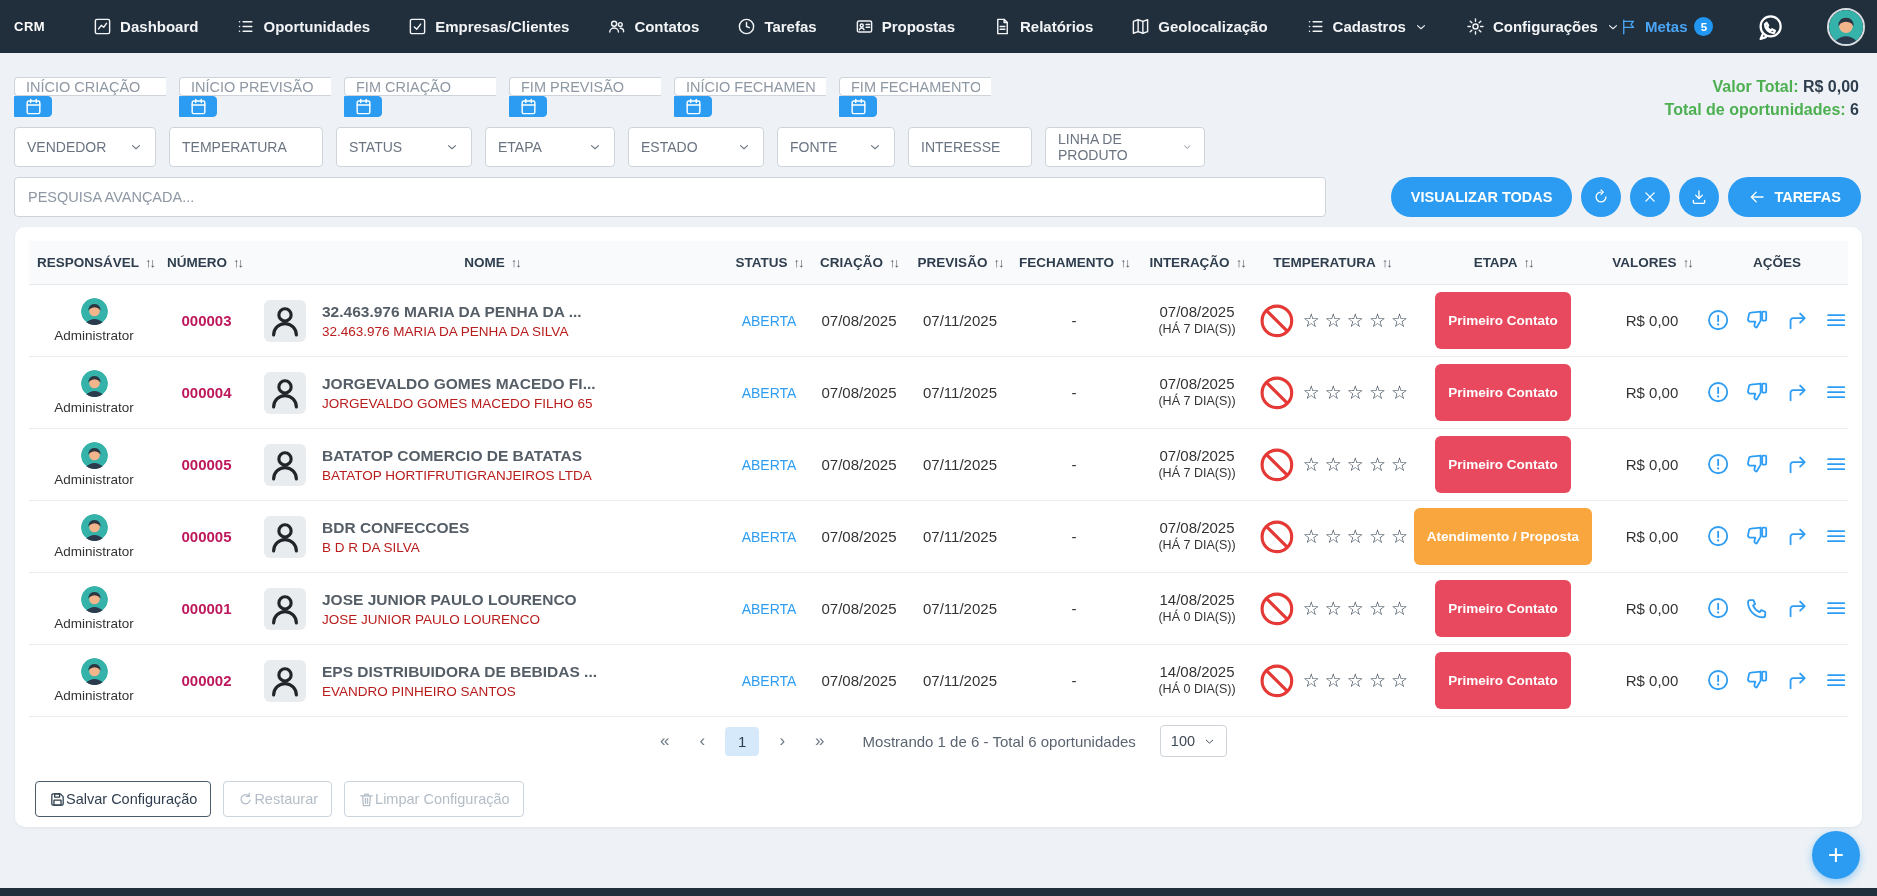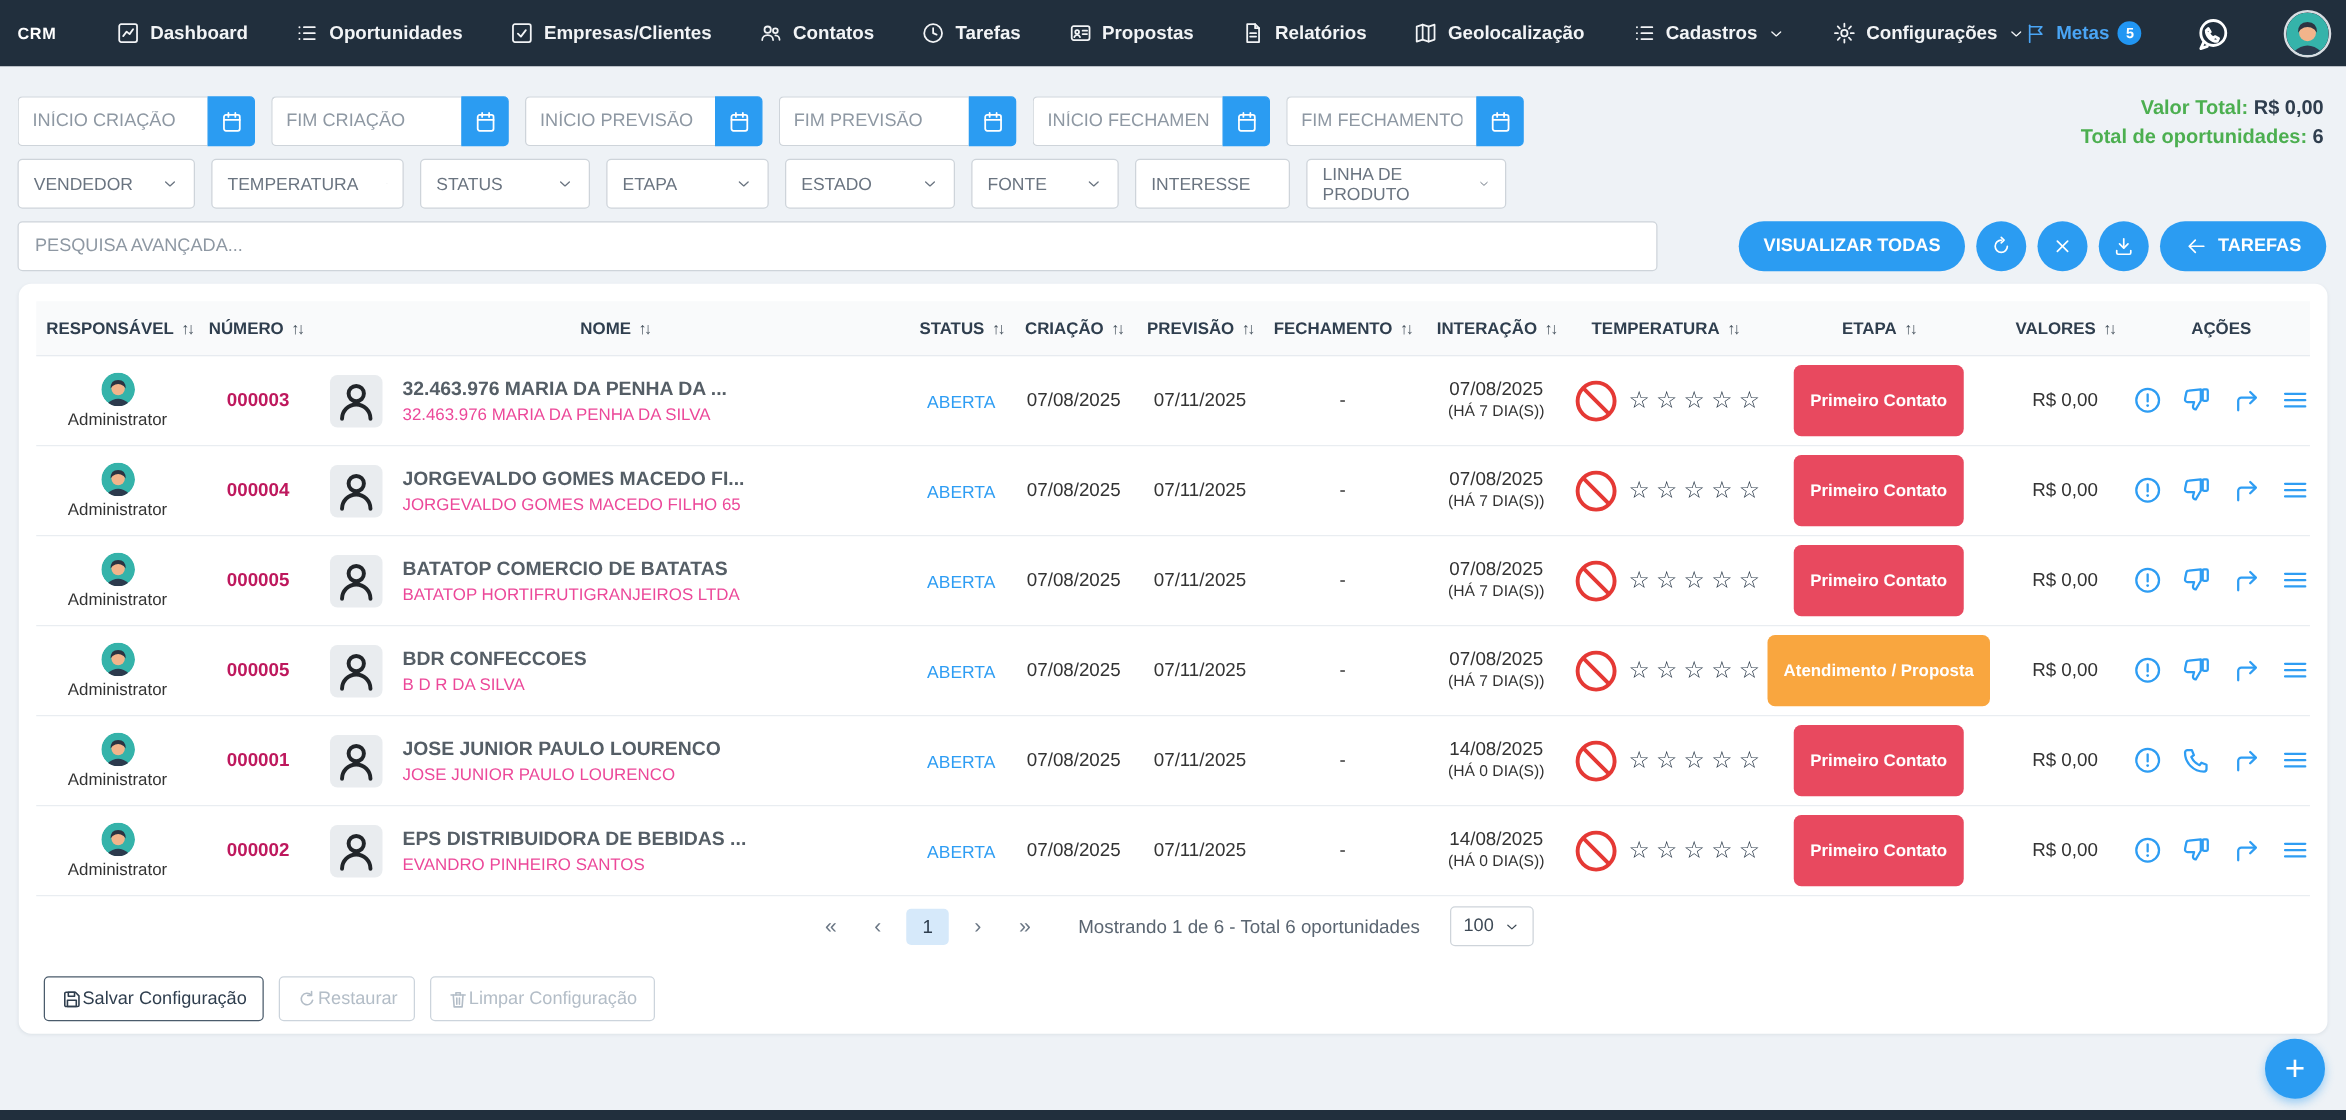--- a/index.html
+++ b/index.html
@@ -16,21 +16,21 @@
   .nav-right { display:flex; align-items:center; gap:42px; }
   .metas { display:flex; align-items:center; gap:7px; color:#4aa5f5; font-size:15px; font-weight:600; cursor:pointer; }
   .metas svg { width:18px; height:18px; stroke:#4aa5f5; }
   .metas-badge { background:#2196f3; color:#fff; width:19px; height:19px; border-radius:50%; font-size:11.5px; font-weight:700; display:flex; align-items:center; justify-content:center; }
   .wa-icon svg { width:30px; height:30px; stroke:#fff; cursor:pointer; }
   .avatar { width:38px; height:38px; border-radius:50%; overflow:hidden; border:2px solid #d8dde2; cursor:pointer; }
 
   
   .filters { position:relative; padding:24px 16px 0 14px; }
   .filter-row { display:flex; align-items:center; gap:13px; margin-bottom:10px; }
-  .date-field { display:flex; height:40px; }
+  .date-field { display:flex; height:40px;flex-direction:column; }
   .date-field input { width:152px; height:40px; border:1px solid #ced4da; border-right:none; border-radius:4px 0 0 4px; padding:0 11px; font-size:14.5px; color:#495057; background:#fff; font-family:"Liberation Sans",sans-serif; }
   .date-field input::placeholder { color:#8e98a3; }
   .cal-btn { width:38px; height:40px; background:#2b9cf2; border:1px solid #2b9cf2; border-radius:0 4px 4px 0; display:flex; align-items:center; justify-content:center; cursor:pointer; }
   .cal-btn svg { width:19px; height:19px; stroke:#fff; }
   .select-box { height:40px; border:1px solid #ced4da; border-radius:4px; background:#fff; display:flex; align-items:center; justify-content:space-between; padding:0 12px; font-size:14px; color:#6a7480; cursor:pointer;gap:22px; }
   .select-box svg { width:14px; height:14px; stroke:#6a7480; }
   .totals { position:absolute; right:18px; top:22px; text-align:right; font-size:16px; font-weight:700; line-height:1.45; }
   .t-green { color:#4caf50; }
   .t-dark { color:#2f3e4e; }
   .search-row { display:flex; align-items:center; }
@@ -51,21 +51,21 @@
   .t-row { height:72px; border-bottom:1px solid #e9edf1; font-size:15px; color:#333; }
   .cell { display:flex; align-items:center; justify-content:center; text-align:center; }
   .cell-resp { flex-direction:column; gap:3px; font-size:13.5px; color:#333; }
   .cell-resp .avatar-sm { width:27px; height:27px; border-radius:50%; overflow:hidden; }
   .num-link { color:#be185d; font-weight:700; font-size:15px; text-decoration:none; cursor:pointer; }
   .cell-nome { justify-content:flex-start; gap:16px; padding-left:10px; text-align:left; }
   .person-box { width:42px; height:42px; min-width:42px; background:#e9ecef; border-radius:6px; display:flex; align-items:center; justify-content:center; }
   .person-box svg { width:24px; height:24px; stroke:#212529; }
   .nome-text { overflow:hidden; max-width:320px; }
   .nome-title { font-size:15.5px; font-weight:700; color:#555e66; white-space:nowrap; cursor:pointer; }
-  .nome-sub { font-size:13.5px; color:#ec4899; white-space:nowrap; margin-top:3px; }
+  .nome-sub { font-size:13.5px; color:#b91c1c; white-space:nowrap; margin-top:3px; }
   .status-link { color:#2e9df3; font-size:14px; cursor:pointer; }
   .inter { flex-direction:column; line-height:1.25; }
   .inter .d2 { font-size:12.5px; }
   .temp { gap:5px; }
   .nosym svg { width:19px; height:19px; stroke:#e53935; display:block; }
   .star { font-size:19px; color:#2b3a4a; cursor:pointer; line-height:1; }
   .badge { color:#fff; font-size:13.5px; font-weight:700; padding:21px 13px; border-radius:6px; white-space:nowrap; cursor:pointer; }
   .cell-acoes { gap:15px; }
   .act { color:#2e9df3; cursor:pointer; display:flex; }
   .act svg { width:20px; height:20px; stroke:#2e9df3; }
@@ -252,34 +252,34 @@
             <svg viewBox="0 0 24 24" fill="none" stroke="currentColor" stroke-width="1.8" stroke-linecap="round" stroke-linejoin="round" style="width:100%;height:100%;display:block">
               <rect x="4" y="5" width="16" height="16" rx="2"></rect>
               <line x1="8.5" y1="3" x2="8.5" y2="7"></line>
               <line x1="15.5" y1="3" x2="15.5" y2="7"></line>
               <line x1="4" y1="10" x2="20" y2="10"></line>
             </svg>
           </span>
         </button>
       </div>
       <div class="date-field">
-        <input placeholder="FIM CRIAÇÃO" style="">
+        <input placeholder="INÍCIO PREVISÃO" style="">
         <button class="cal-btn">
           <span style="width: 19px; height: 19px; display: block;">
             <svg viewBox="0 0 24 24" fill="none" stroke="currentColor" stroke-width="1.8" stroke-linecap="round" stroke-linejoin="round" style="width:100%;height:100%;display:block">
               <rect x="4" y="5" width="16" height="16" rx="2"></rect>
               <line x1="8.5" y1="3" x2="8.5" y2="7"></line>
               <line x1="15.5" y1="3" x2="15.5" y2="7"></line>
               <line x1="4" y1="10" x2="20" y2="10"></line>
             </svg>
           </span>
         </button>
       </div>
       <div class="date-field">
-        <input placeholder="INÍCIO PREVISÃO" style="">
+        <input placeholder="FIM CRIAÇÃO" style="">
         <button class="cal-btn">
           <span style="width: 19px; height: 19px; display: block;">
             <svg viewBox="0 0 24 24" fill="none" stroke="currentColor" stroke-width="1.8" stroke-linecap="round" stroke-linejoin="round" style="width:100%;height:100%;display:block">
               <rect x="4" y="5" width="16" height="16" rx="2"></rect>
               <line x1="8.5" y1="3" x2="8.5" y2="7"></line>
               <line x1="15.5" y1="3" x2="15.5" y2="7"></line>
               <line x1="4" y1="10" x2="20" y2="10"></line>
             </svg>
           </span>
         </button>

